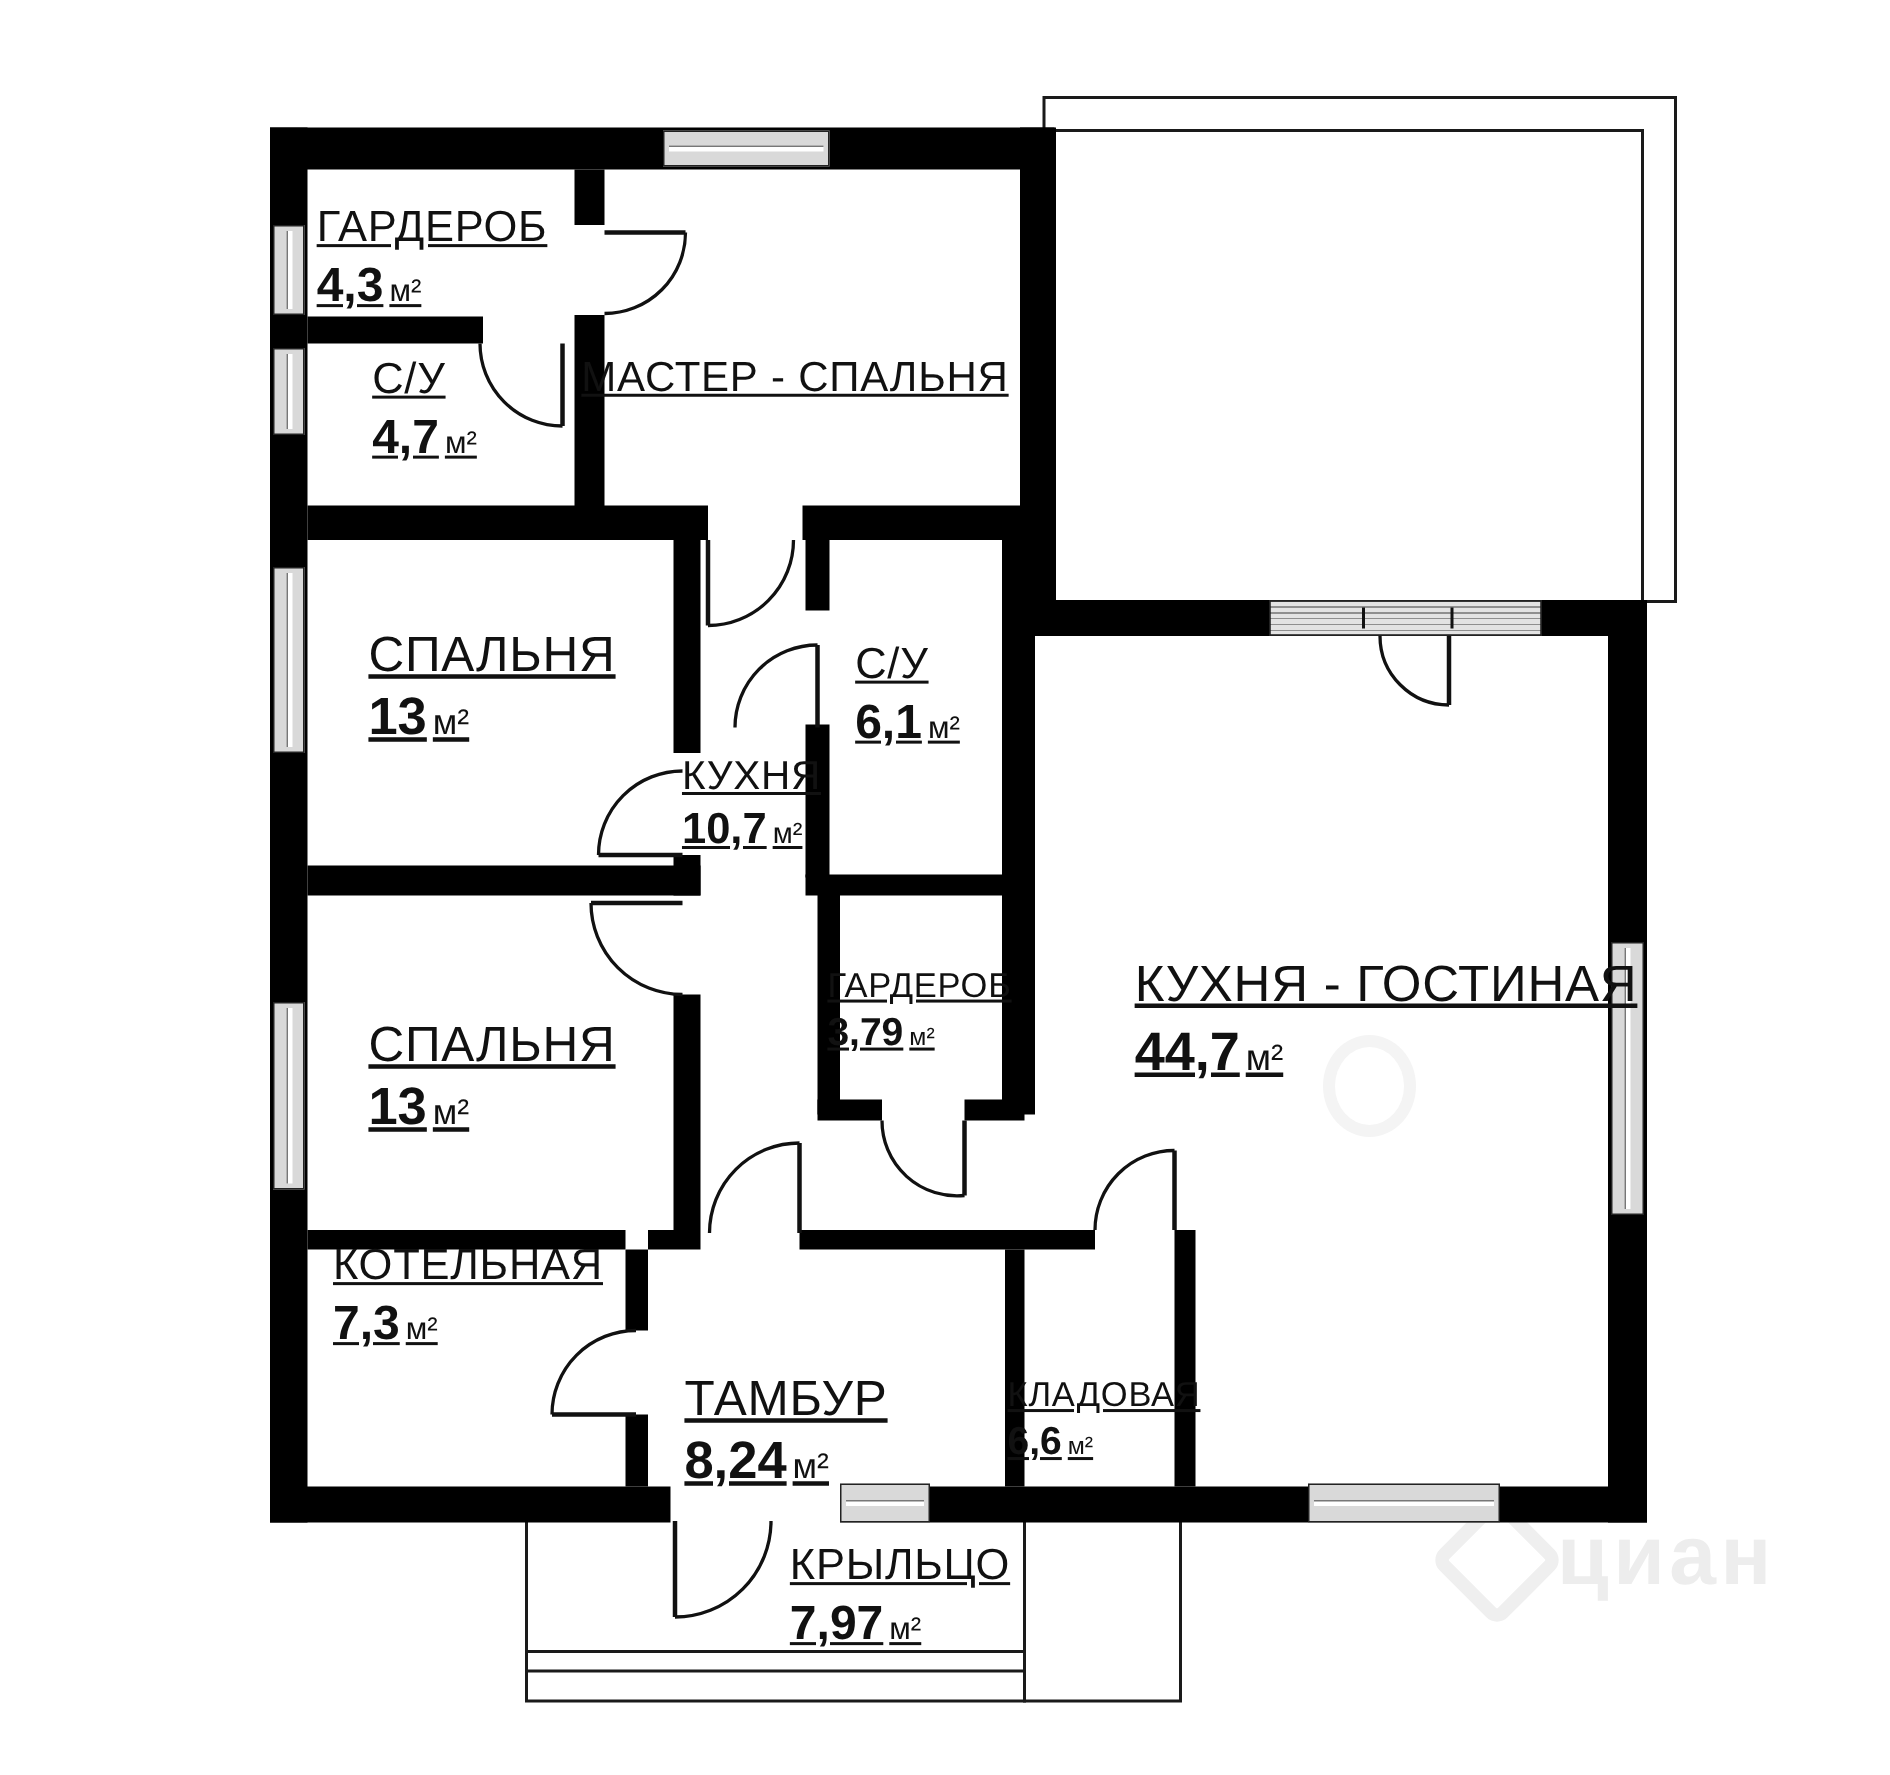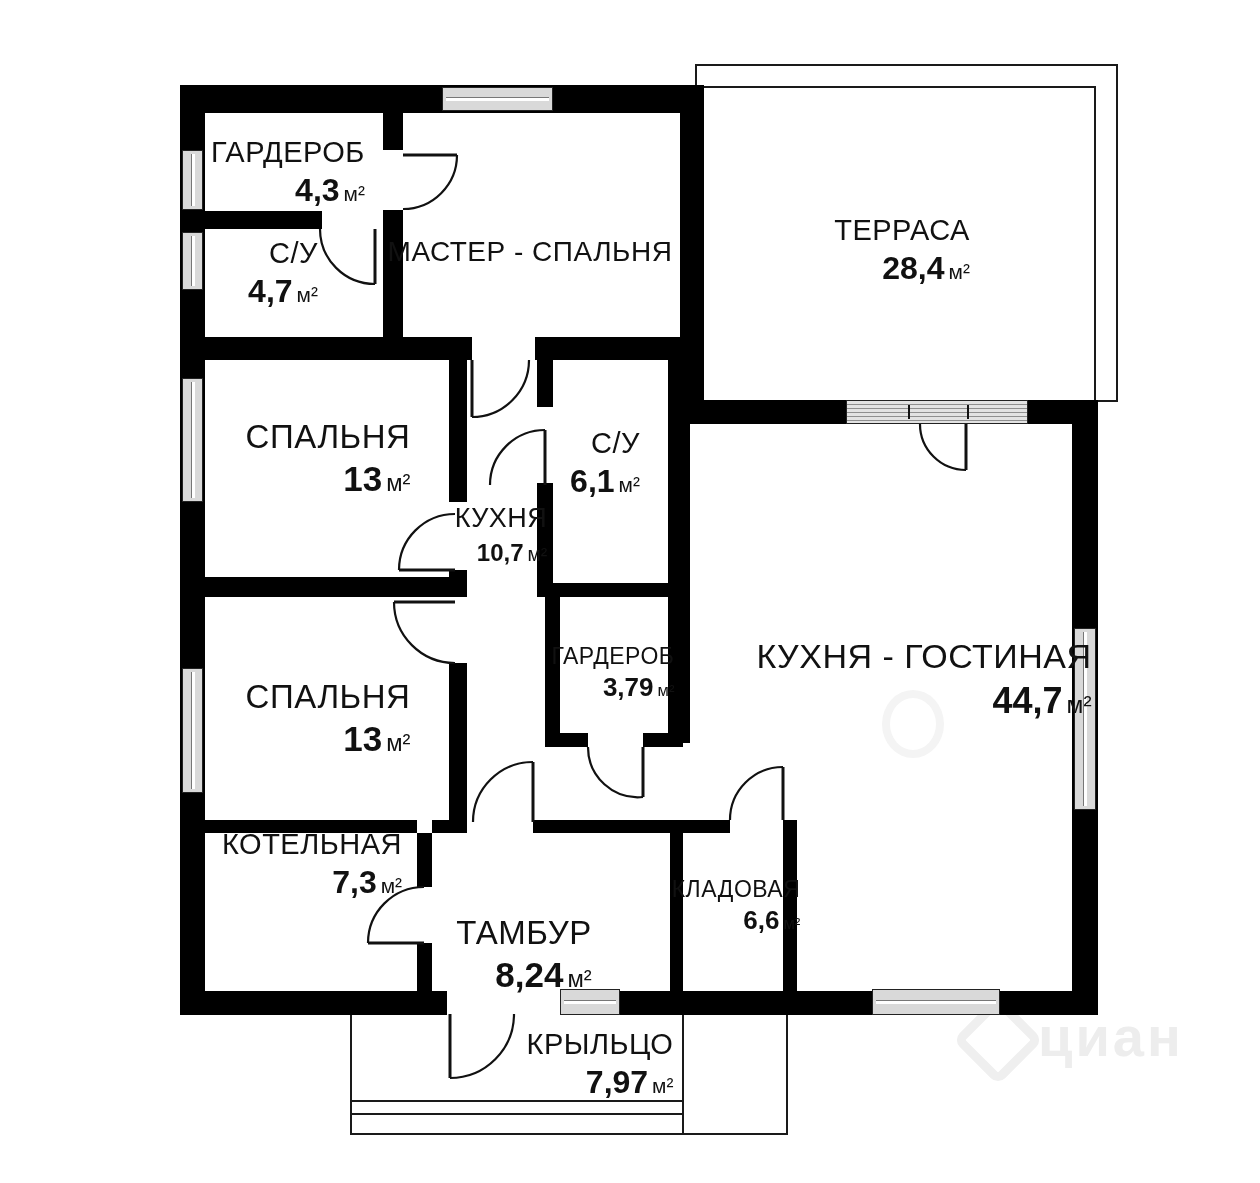--- a/index.html
+++ b/index.html
@@ -17,28 +17,28 @@
   .win-v::after{content:"";position:absolute;left:50%;top:3px;bottom:3px;width:3px;margin-left:-2px;
                 background:#fff;border-left:1px solid #777;}
   .win-h::after{content:"";position:absolute;top:50%;left:3px;right:3px;height:3px;margin-top:-2px;
                 background:#fff;border-top:1px solid #777;}
   .win-slide{background:repeating-linear-gradient(180deg,#e3e3e3 0 3px,#8f8f8f 3px 4px);}
   .win-slide::before,.win-slide::after{content:"";position:absolute;top:4px;bottom:4px;width:2px;background:#111;}
   .win-slide::before{left:61px;} .win-slide::after{left:120px;}
   
   .doors{position:absolute;left:0;top:0;z-index:5;}
   
-  .lbl{position:absolute;transform:translate(-50%,-50%);text-align:right;white-space:nowrap;
-       line-height:1.25;z-index:6;}
+  .lbl{position:absolute;transform:translate(-50%,-50%);text-align:left;white-space:nowrap;
+       line-height:1.25;z-index:6;text-decoration:underline;}
   .lbl .n{font-weight:400;letter-spacing:.5px;}
   .lbl .ar{font-weight:700;margin-top:36px;}
   .lbl .u{font-weight:400;font-size:.72em;margin-left:4px;}
   .lbl-a{font-size:33px;} .lbl-a .ar{font-size:35px;}
   .lbl-b{font-size:29px;} .lbl-b .ar{font-size:32px;}
-  .lbl-c{font-size:27px;} .lbl-c .ar{font-size:24px;}
+  .lbl-c{font-size:27px;} .lbl-c .ar{font-size:29px;}
   .lbl-d{font-size:23px;} .lbl-d .ar{font-size:26px;}
   .lbl-master{font-size:28px;} .lbl-master .ar{font-size:31px;}
   .lbl-kitchen{font-size:34px;} .lbl-kitchen .ar{font-size:36px;}
   
   .wm{position:absolute;z-index:0;color:#ededed;font-weight:700;}
   .wm-text{left:1038px;top:1004px;font-size:56px;letter-spacing:3px;}
   .wm-logo{left:966px;top:1008px;width:46px;height:46px;border:9px solid #efefef;border-radius:10px;
            transform:rotate(45deg);}
   .wm-blob{left:882px;top:690px;width:46px;height:52px;border:8px solid #f4f4f4;border-radius:50%;}
 </style>
@@ -140,24 +140,20 @@
 
   <div class="lbl lbl-b" style="left:283px;top:273px">
     <div class="n">С/У</div>
     <div><span class="ar">4,7</span><span class="u">м²</span></div>
   </div>
 
   <div class="lbl lbl-master" style="left:530px;top:251px">
     <div class="n">МАСТЕР - СПАЛЬНЯ</div>
   </div>
 
-  <div class="lbl lbl-b" style="left:902px;top:250px">
-    <div class="n">ТЕРРАСА</div>
-    <div><span class="ar">28,4</span><span class="u">м²</span></div>
-  </div>
 
   <div class="lbl lbl-a" style="left:328px;top:458px">
     <div class="n">СПАЛЬНЯ</div>
     <div><span class="ar">13</span><span class="u">м²</span></div>
   </div>
 
   <div class="lbl lbl-b" style="left:605px;top:463px">
     <div class="n">С/У</div>
     <div><span class="ar">6,1</span><span class="u">м²</span></div>
   </div>
@@ -185,21 +181,21 @@
   <div class="lbl lbl-b" style="left:312px;top:864px">
     <div class="n">КОТЕЛЬНАЯ</div>
     <div><span class="ar">7,3</span><span class="u">м²</span></div>
   </div>
 
   <div class="lbl lbl-a" style="left:524px;top:954px">
     <div class="n">ТАМБУР</div>
     <div><span class="ar">8,24</span><span class="u">м²</span></div>
   </div>
 
-  <div class="lbl lbl-d" style="left:736px;top:906px">
+  <div class="lbl lbl-d" style="left:736px;top:946px">
     <div class="n">КЛАДОВАЯ</div>
     <div><span class="ar">6,6</span><span class="u">м²</span></div>
   </div>
 
   <div class="lbl lbl-b" style="left:600px;top:1064px">
     <div class="n">КРЫЛЬЦО</div>
     <div><span class="ar">7,97</span><span class="u">м²</span></div>
   </div>
 
 </div>

